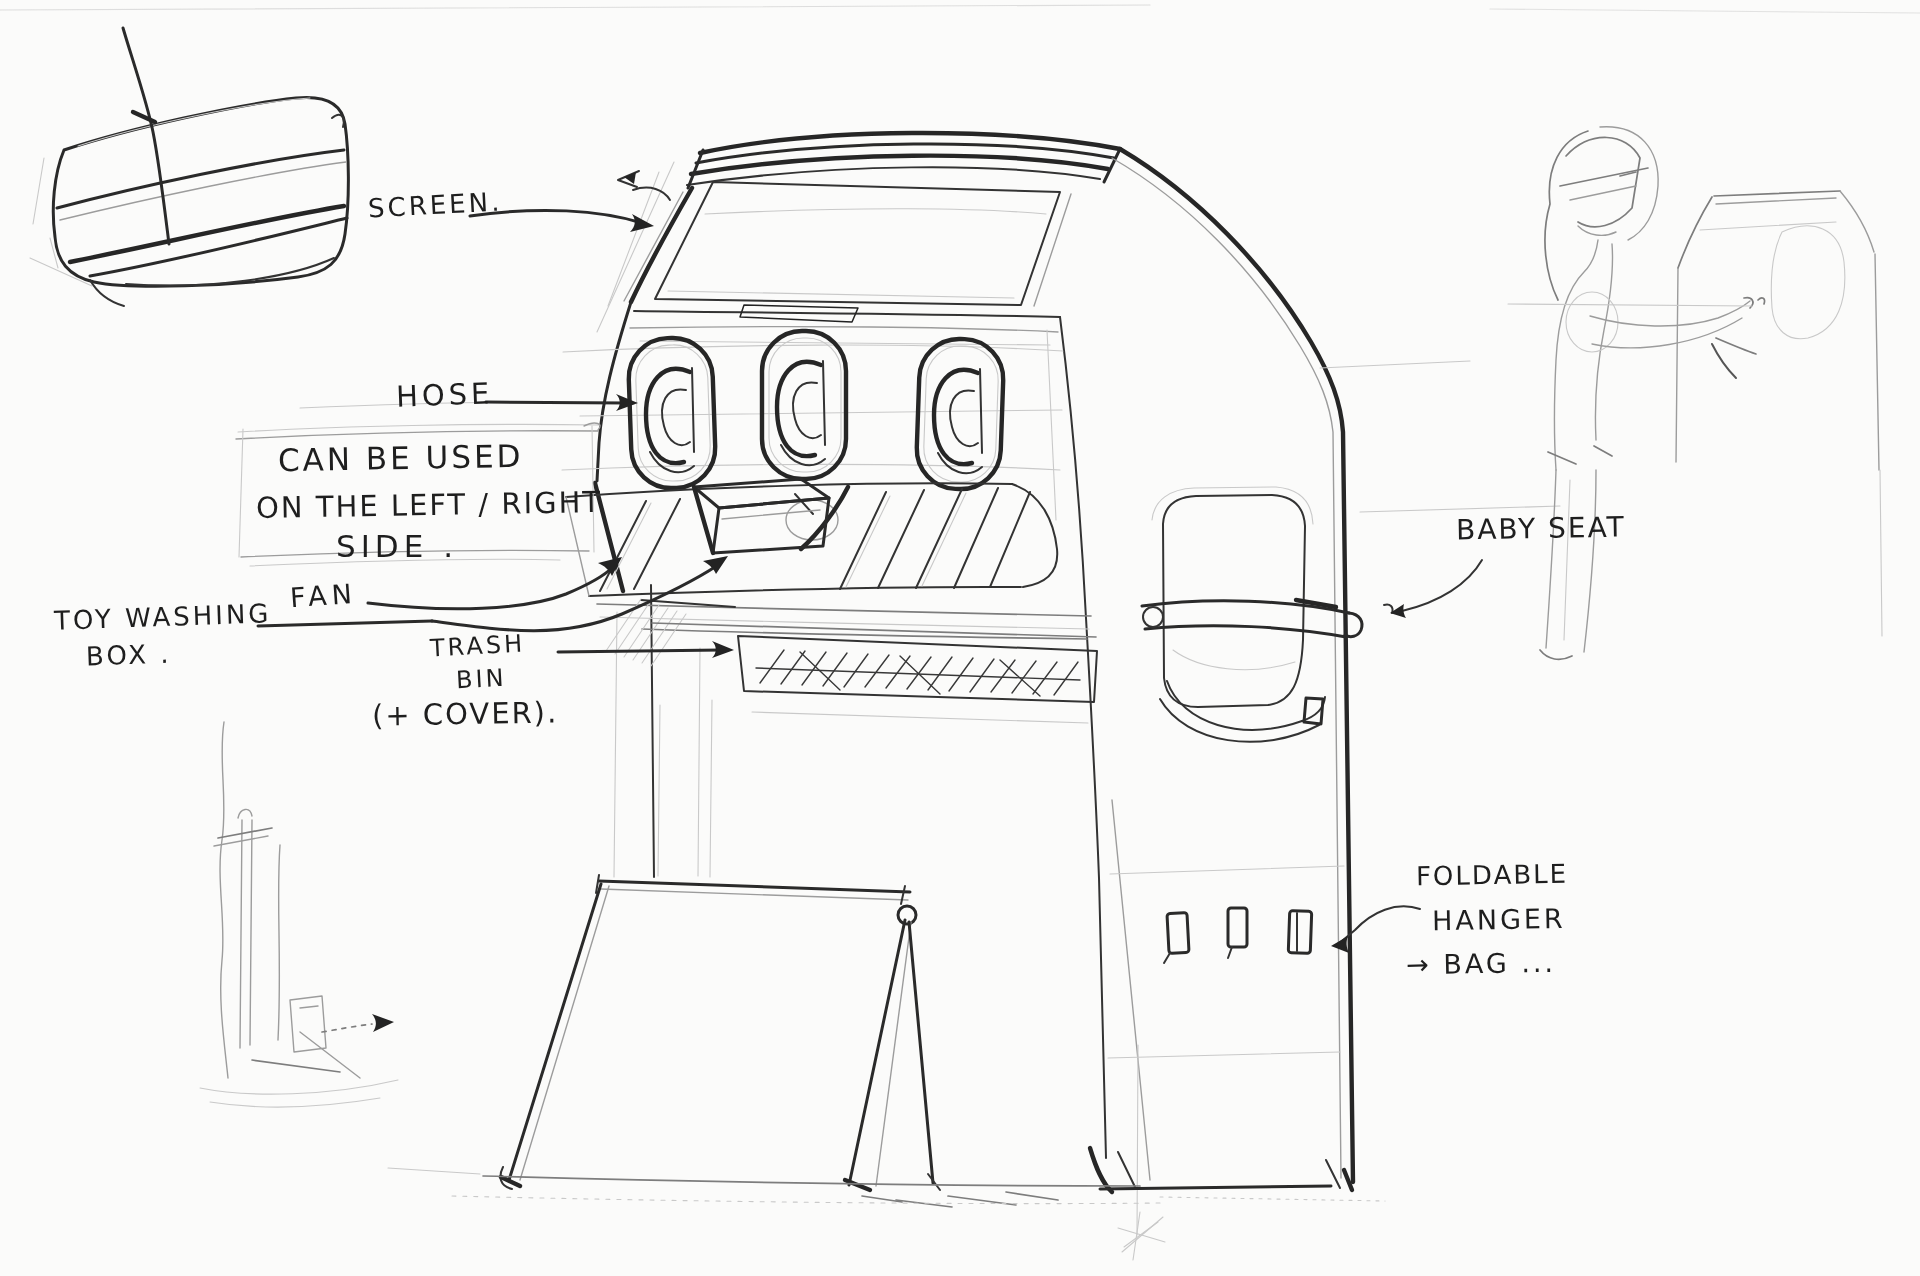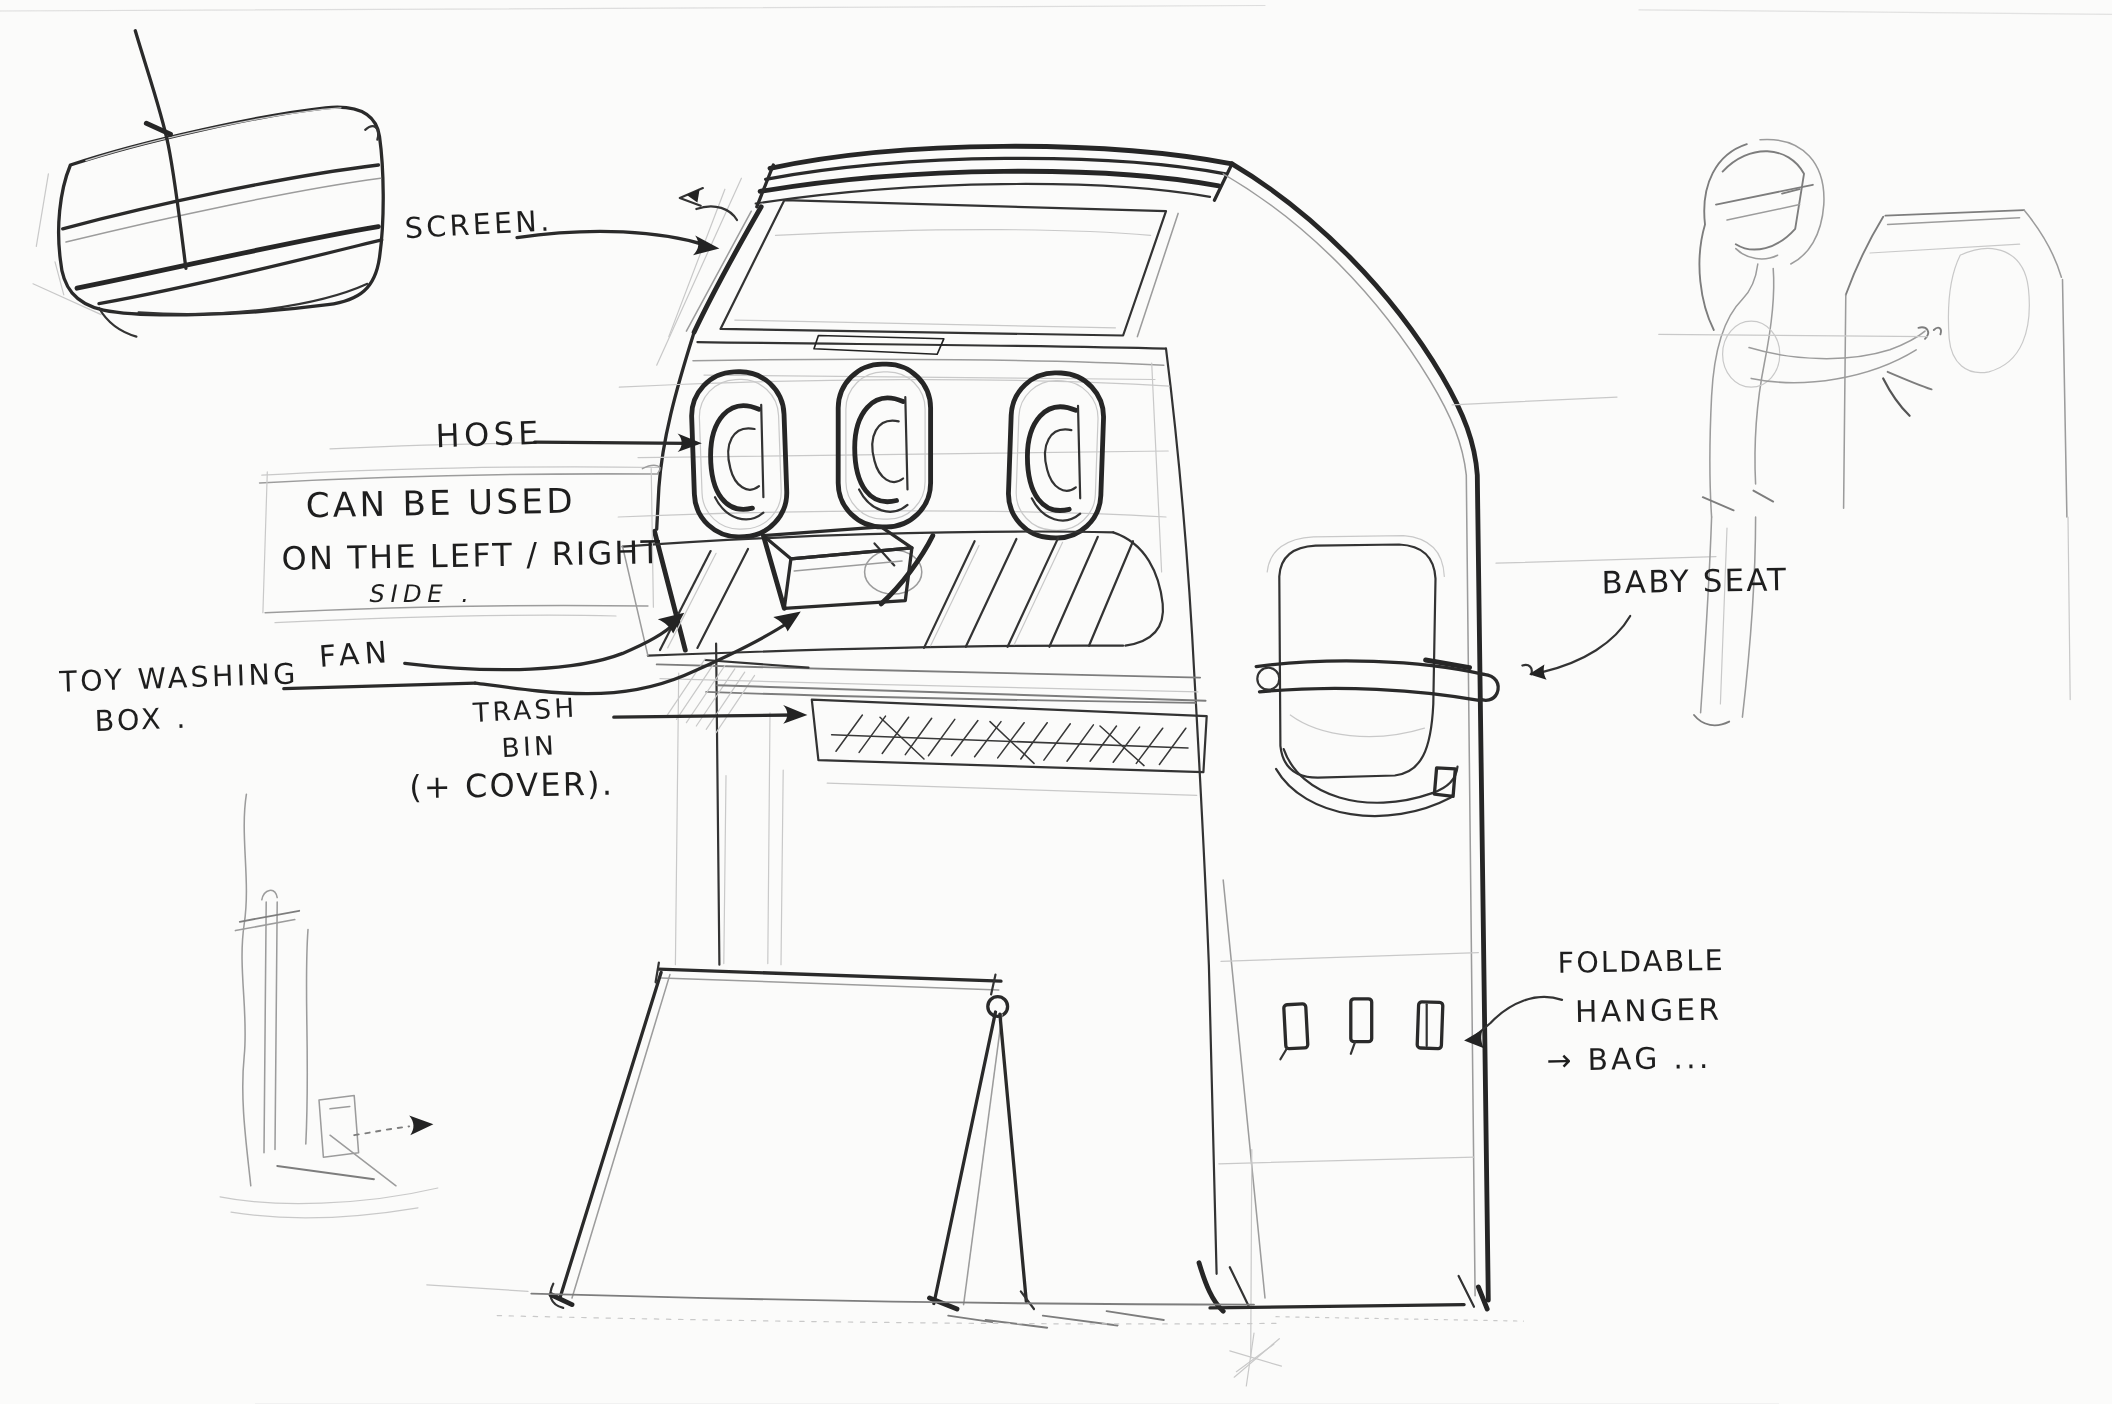--- a/index.html
+++ b/index.html
@@ -376,21 +376,21 @@
     <path class="vf" d="M250 566 C360 561 480 558 560 560"></path>
   </g>
 </svg>
 
   <div class="lab l1" style="left:368px;top:190px;">SCREEN.</div>
   <div class="lab l2" style="left:396px;top:378px;">HOSE</div>
 
   <div>
     <div class="lab note" style="left:278px;top:440px;font-size:31px;letter-spacing:3px;transform:rotate(-1deg);">CAN BE USED</div>
     <div class="lab note" style="left:256px;top:488px;transform:rotate(-1deg);">ON THE LEFT / RIGHT</div>
-    <div class="lab note" style="left:336px;top:528px;font-size:22px;letter-spacing:5px;font-style:italic;">SIDE .</div>
+    <div class="lab note" style="left:336px;top:528px;font-size:31px;letter-spacing:5px;">SIDE .</div>
   </div>
 
   <div class="lab l3" style="left:290px;top:580px;">FAN</div>
 
   <div>
     <div class="lab l4" style="left:54px;top:602px;">TOY WASHING</div>
     <div class="lab l4" style="left:86px;top:640px;">BOX .</div>
   </div>
 
   <div>

